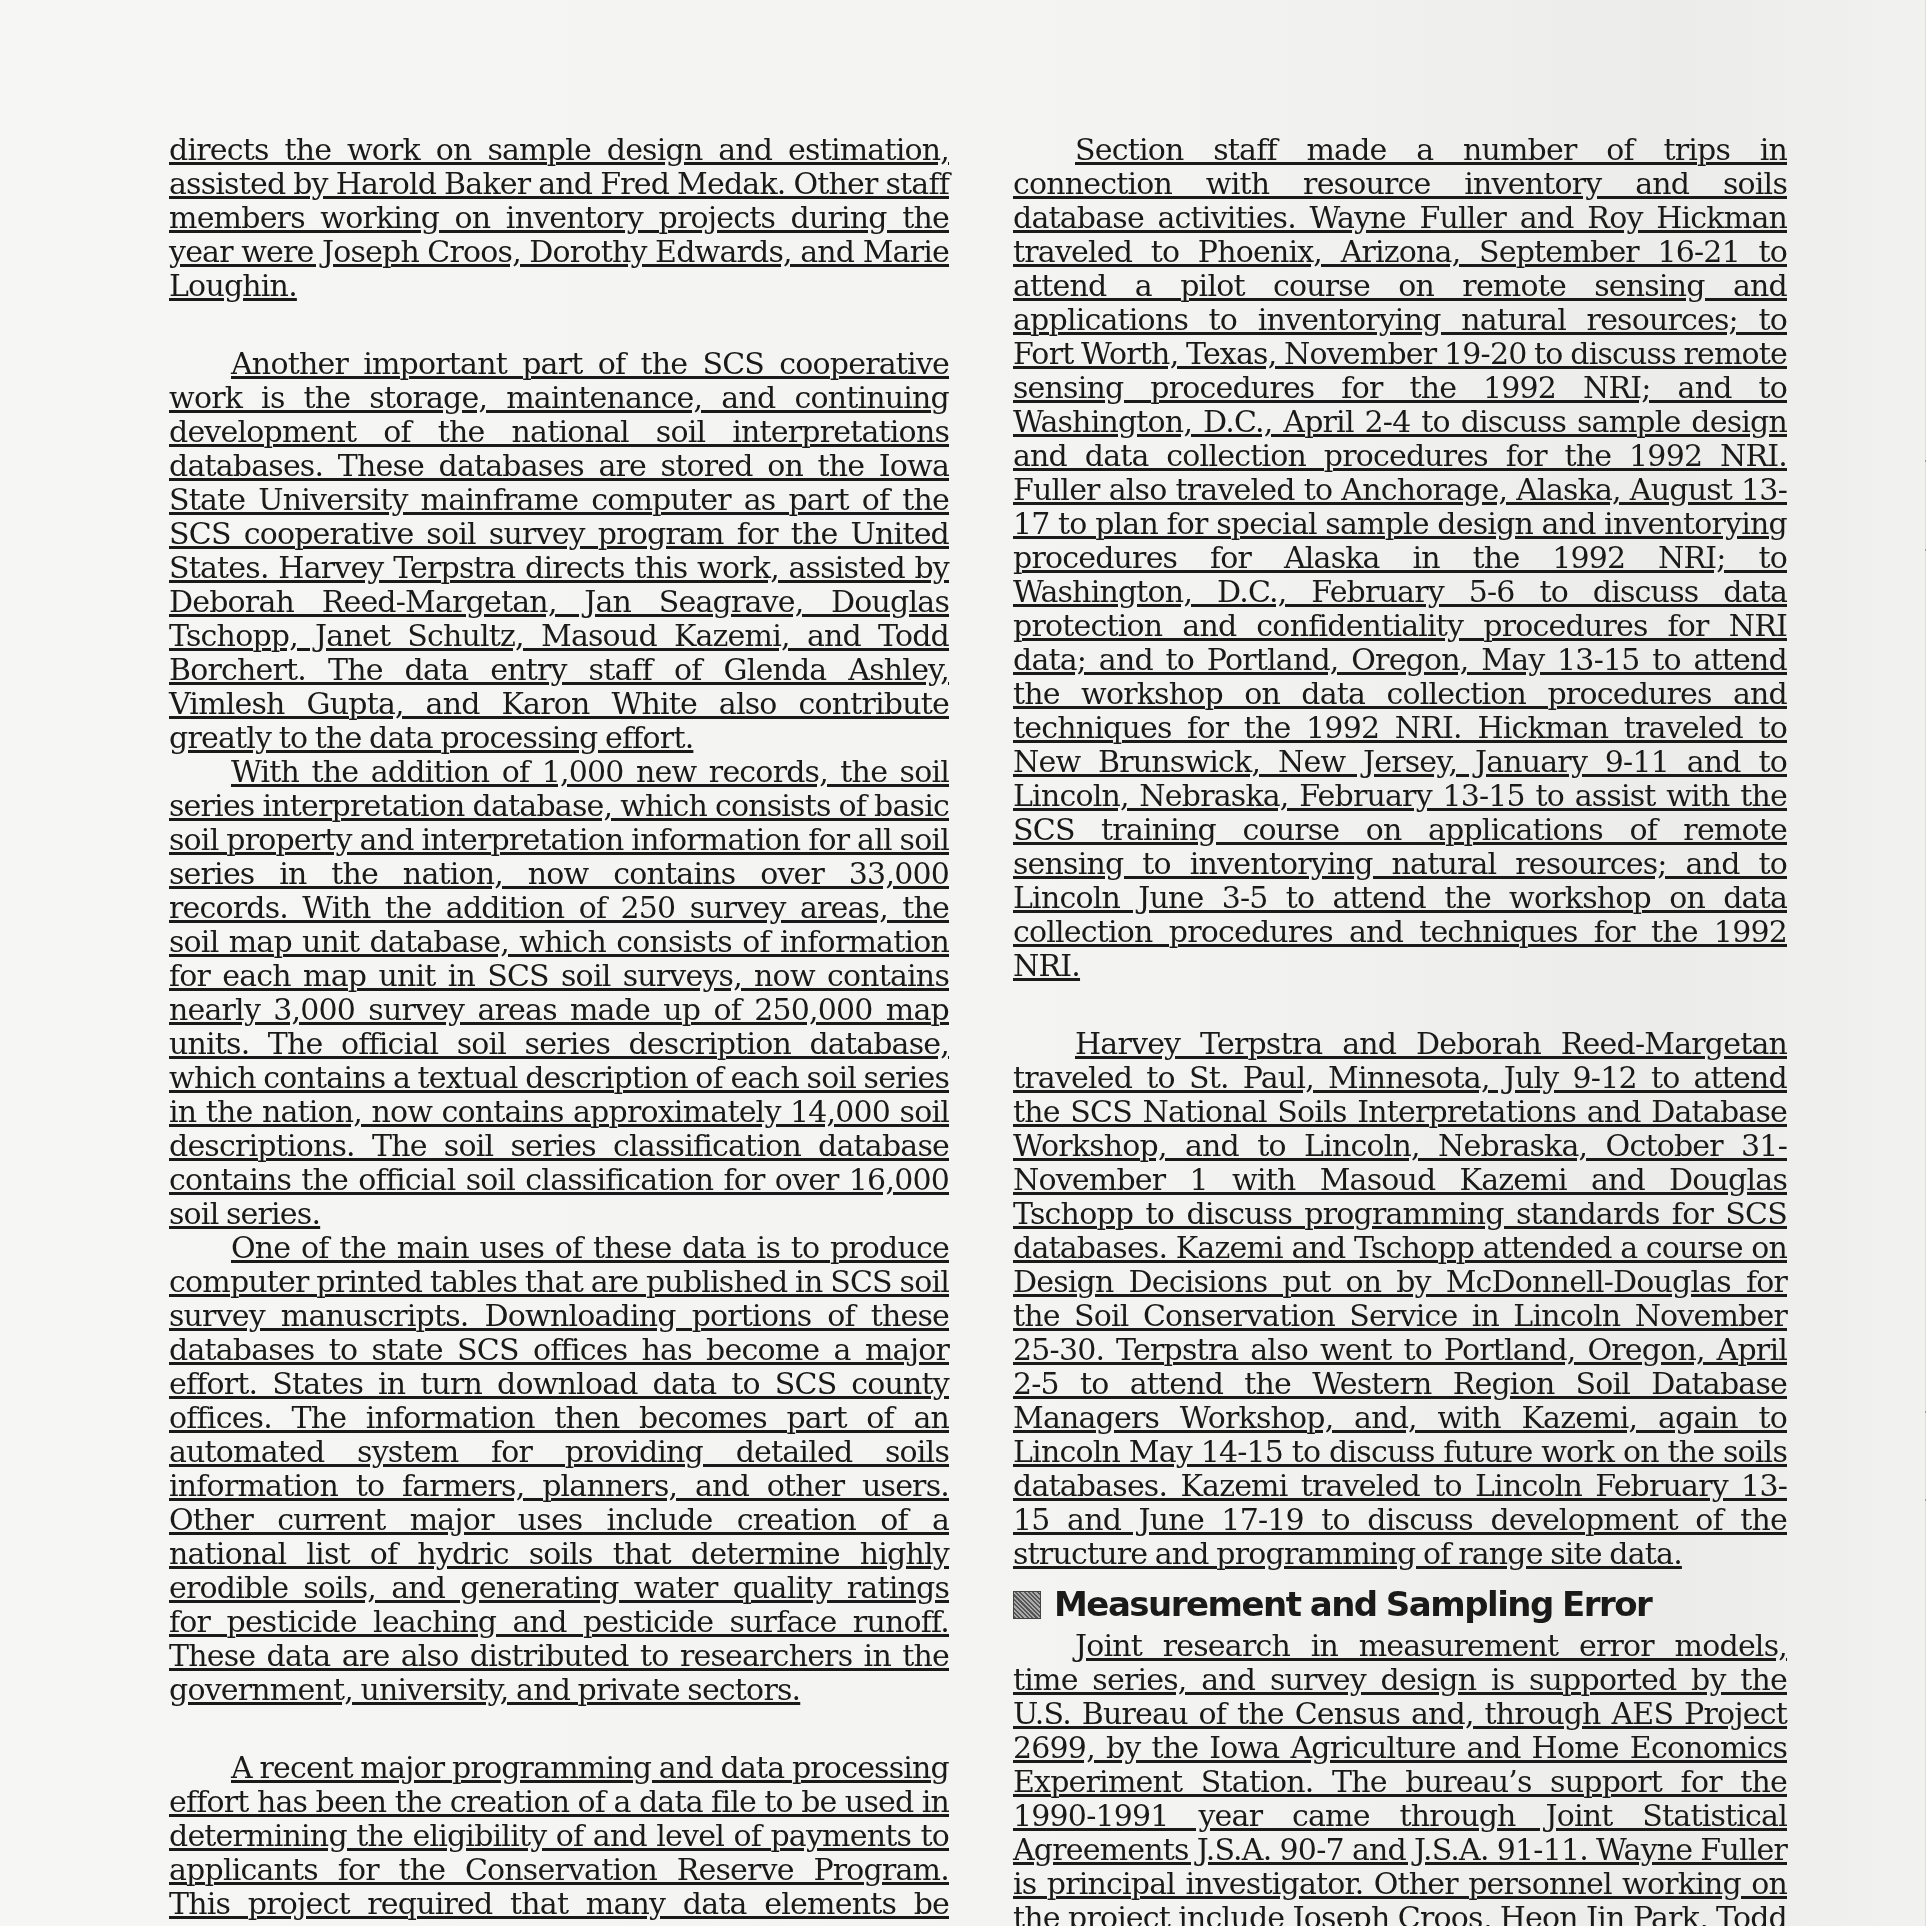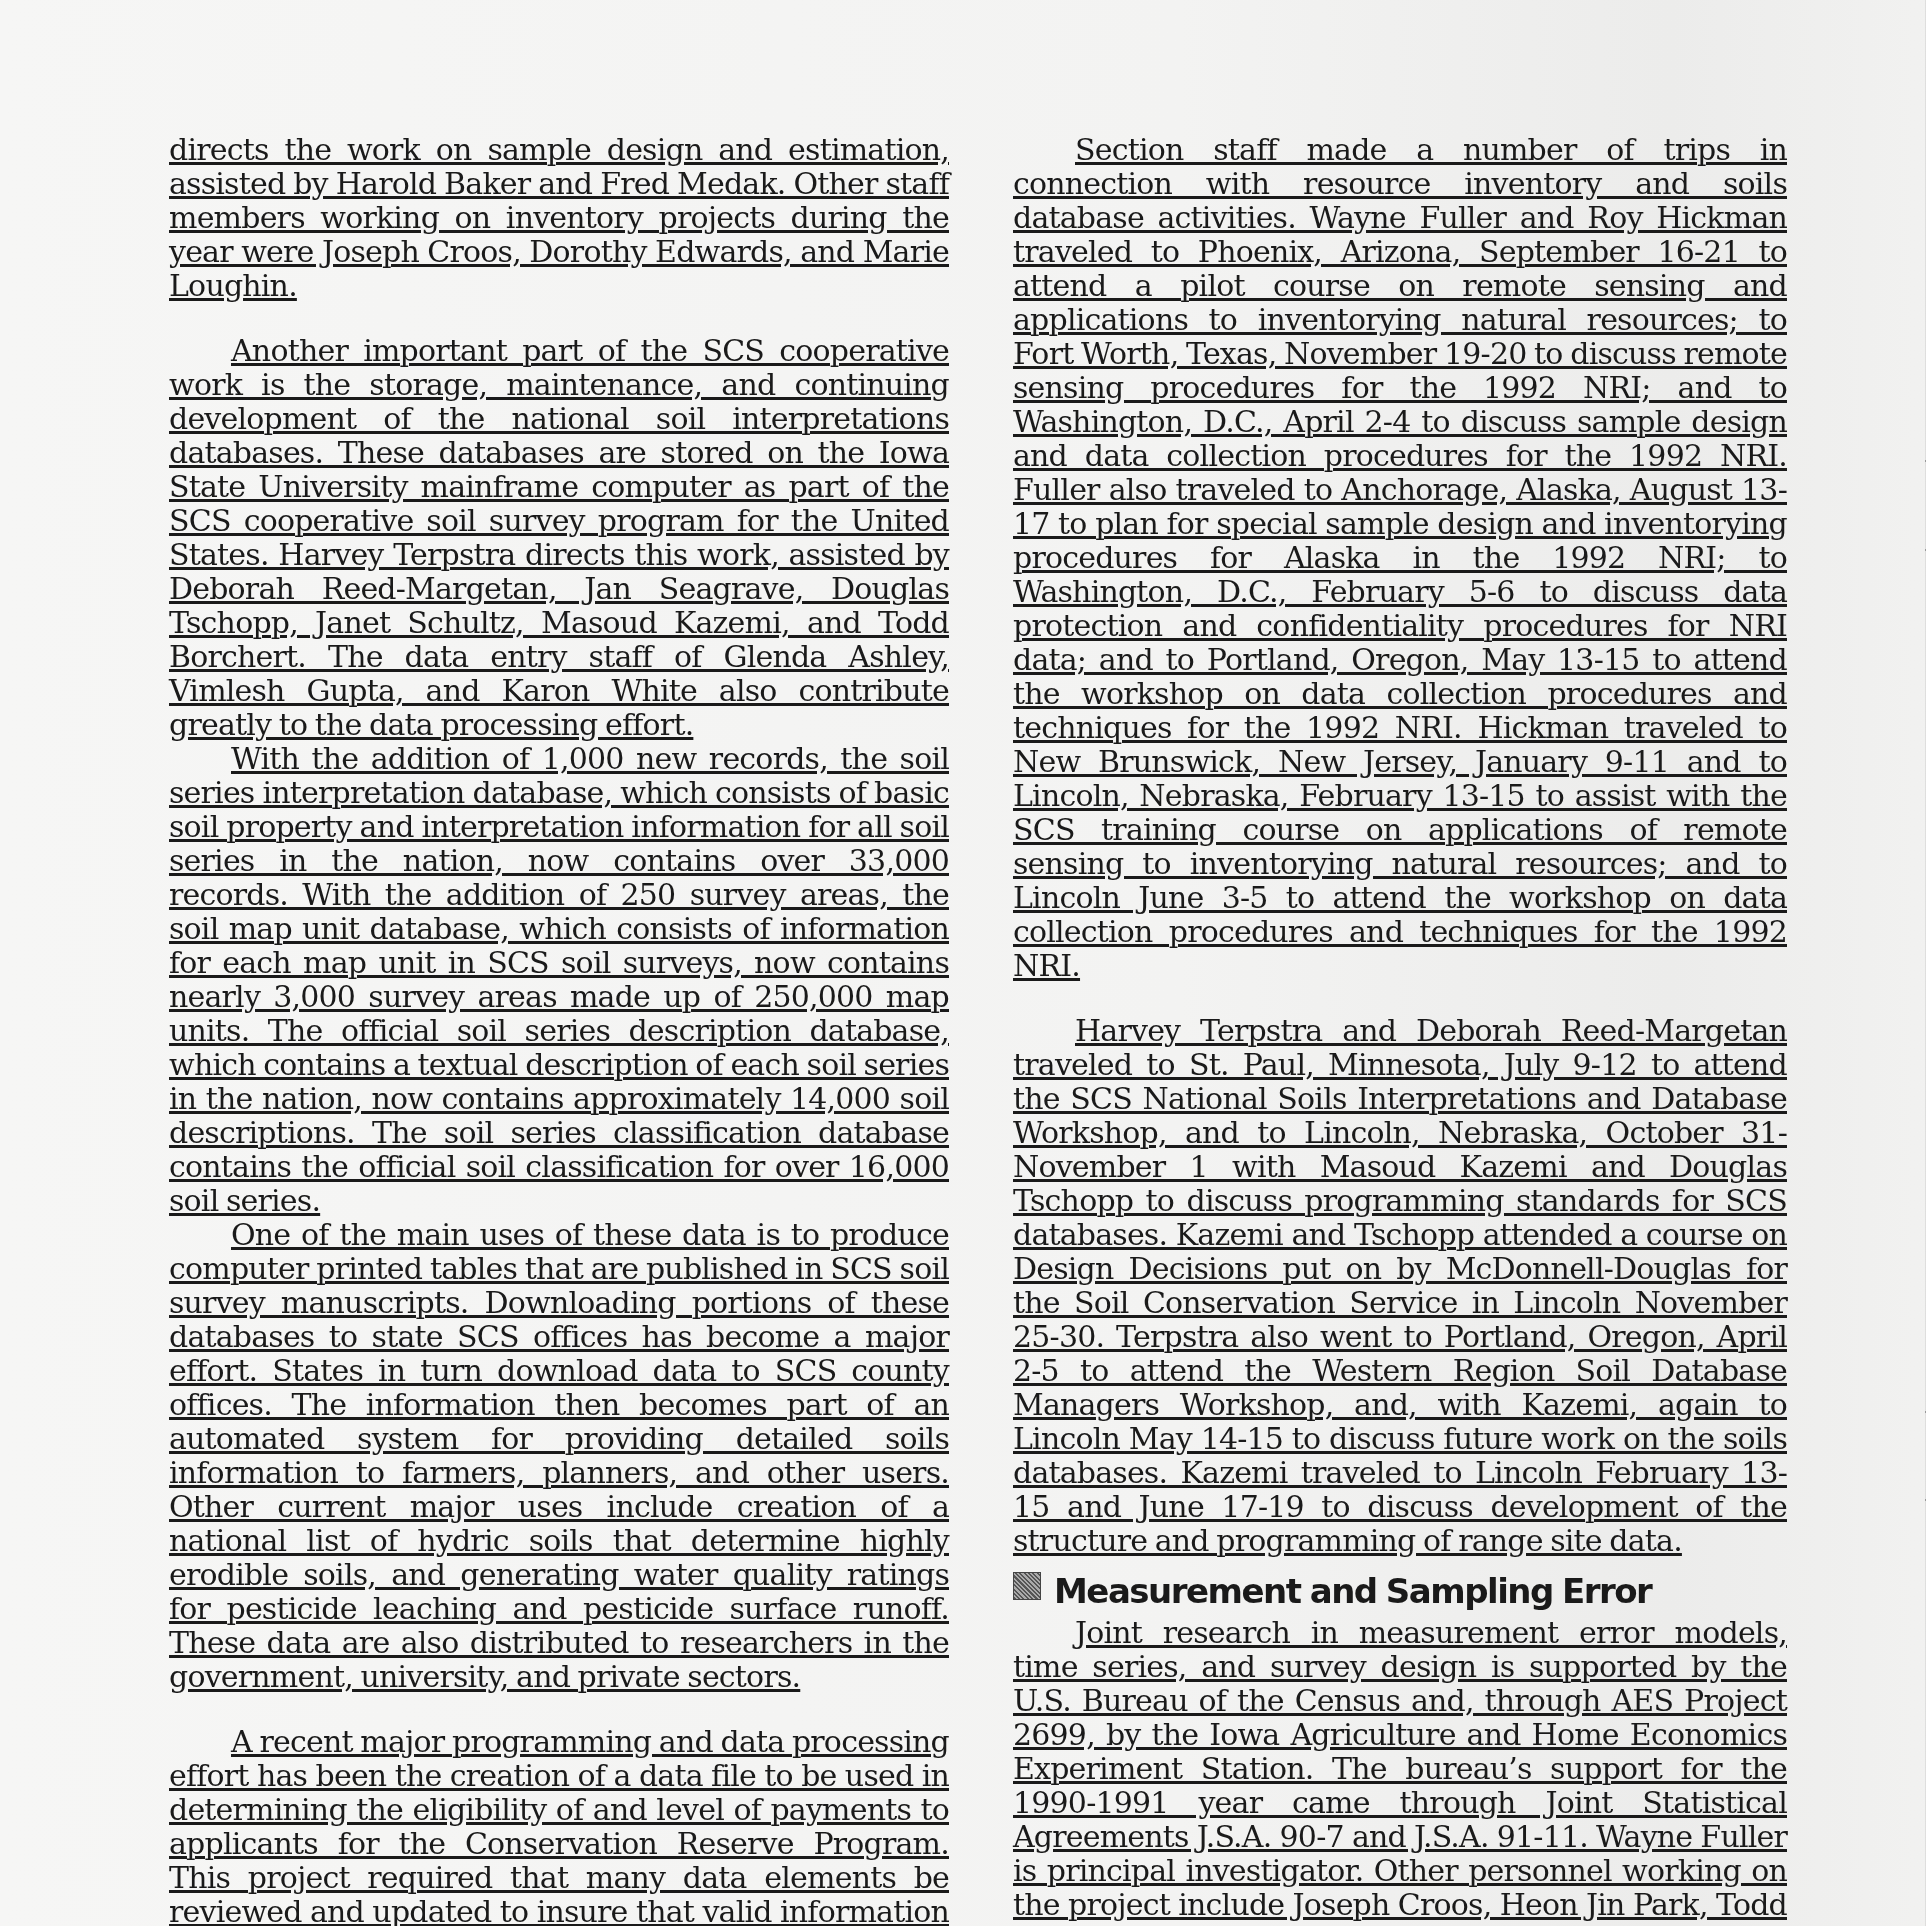--- a/index.html
+++ b/index.html
@@ -9,22 +9,22 @@
         background:linear-gradient(90deg,#f6f6f5 0%,#f3f3f2 60%,#ececeb 85%,#f2f2f1 100%);}
   .binding-edge{position:absolute;left:1925px;top:0;width:5.4px;height:2512px;
         background:linear-gradient(90deg,rgba(0,0,0,0) 0%,#9a9a9a 45%,#8a8a8a 55%,rgba(0,0,0,0) 100%);}
   .tick{position:absolute;left:1925px;width:10px;height:1.5px;background:#999;}
   .col{position:absolute;top:133px;font-size:30px;line-height:34px;text-align:justify;
        letter-spacing:-0.8px;word-spacing:-1.2px;}
   .col-left{left:169px;width:780px;}
   .col-right{left:1013px;width:774px;top:133px;}
   .col p{margin:0;text-indent:0;text-decoration:underline;}
   .col p.indent{text-indent:62px;}
-  .col p.gap{margin-top:31px;}
-  .heading{display:flex;align-items:flex-start;margin:14px 0 4.6px 0;}
+  .col p.gap{margin-top:44px;}
+  .heading{display:flex;align-items:center;margin:14px 0 4.6px 0;}
   .heading-icon{width:26px;height:26px;margin-right:13px;
         background:repeating-linear-gradient(45deg,#555 0 1.5px,#aaa 1.5px 3.1px);border:0.8px solid #444;}
   .heading-text{font-family:"DejaVu Sans","Liberation Sans",sans-serif;font-weight:bold;
         font-size:34px;letter-spacing:-1.5px;line-height:39px;}
 </style>
 </head>
 <body>
 
 <div class="page">
   <div class="binding-edge"></div>

